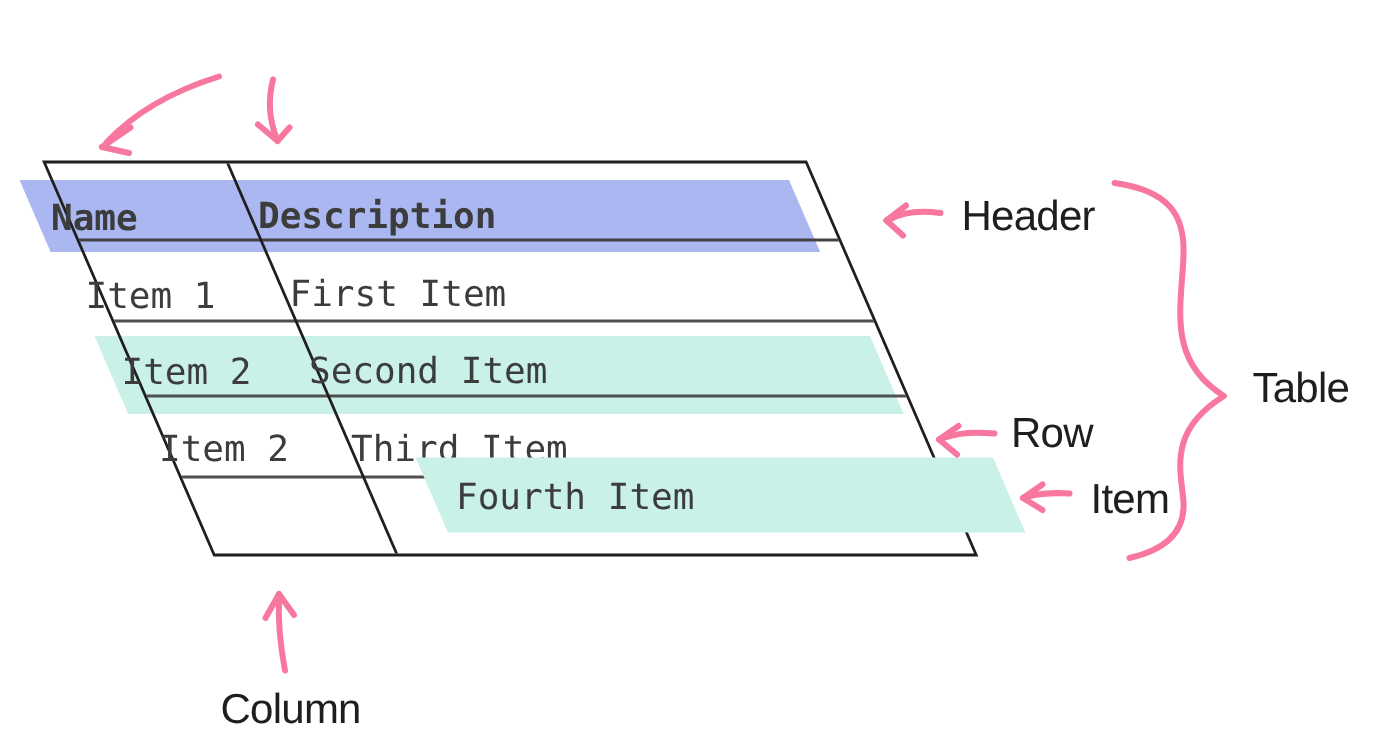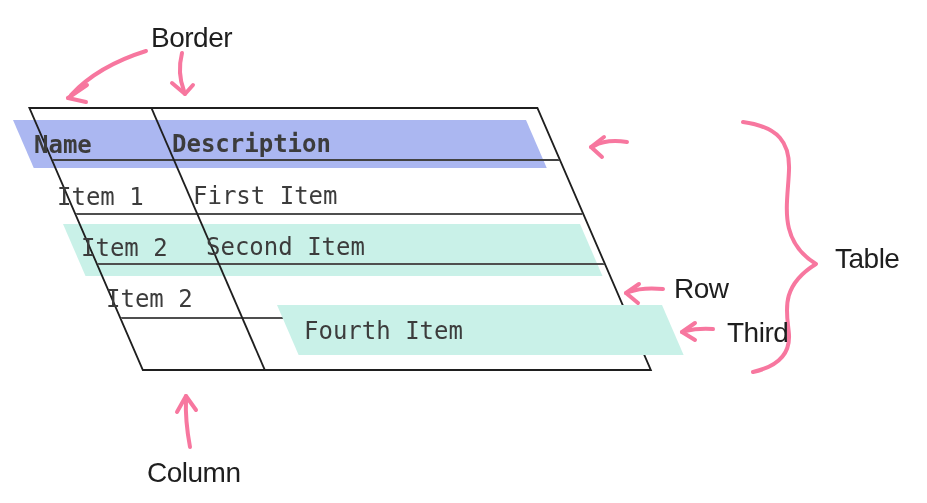--- a/index.html
+++ b/index.html
@@ -91,20 +91,21 @@
     <div class="col-divider"></div>
   </div>
 
   <div class="mono hdr t-name">Name</div>
   <div class="mono hdr t-desc">Description</div>
   <div class="mono t-i1">Item 1</div>
   <div class="mono t-f1">First Item</div>
   <div class="mono t-i2">Item 2</div>
   <div class="mono t-f2">Second Item</div>
   <div class="mono t-i3">Item 2</div>
+  <div class="mono t-f3">Third Item</div>
 
   <div class="skewed hl hl-cell"></div>
   <div class="mono t-f4">Fourth Item</div>
 
   <svg class="annot-svg" width="927" height="503" viewBox="0 0 927 503">
     <g>
       <path d="M146,51 Q98,66 71,95"></path>
       <path d="M68,98 L87,85"></path>
       <path d="M68,98 L86,102"></path>
     </g>
@@ -131,19 +132,19 @@
     <g>
       <path d="M190,447 Q185,420 186,399"></path>
       <path d="M186,396 L177,412"></path>
       <path d="M186,396 L196,410"></path>
     </g>
     <g>
       <path d="M743,122 C779,127 790,143 789,170 C788,203 777,240 816,264 C777,288 788,316 789,335 C790,356 775,367 753,372"></path>
     </g>
   </svg>
 
-  <div class="label lb-border">Border</div>
+  <div class="label lb-header">Header</div>
   <div class="label lb-table">Table</div>
   <div class="label lb-row">Row</div>
-  <div class="label lb-cell">Third</div>
+  <div class="label lb-cell">Item</div>
   <div class="label lb-column">Column</div>
 
 </div>
 
 </body></html>

